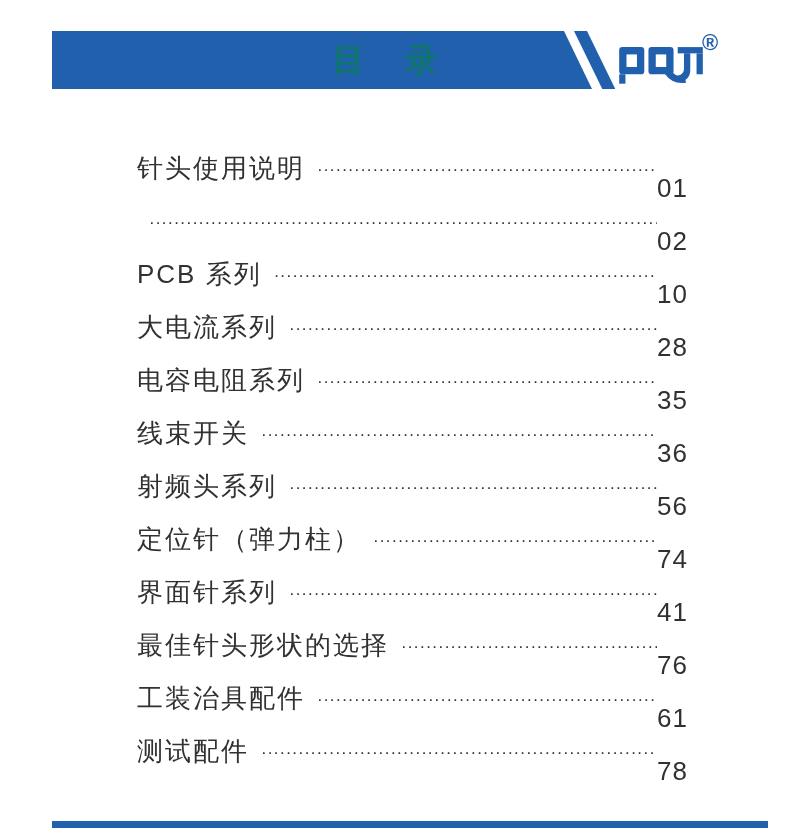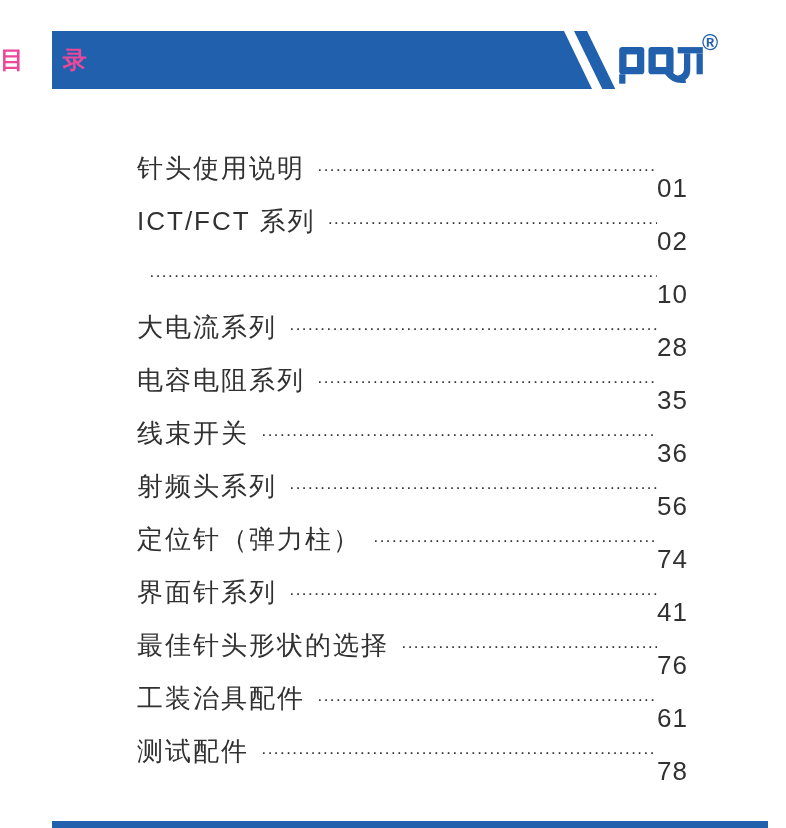--- a/index.html
+++ b/index.html
@@ -14,22 +14,22 @@
   
   .header{position:absolute;left:0;top:0;width:786px;height:130px;}
   .bar{
     position:absolute;left:52px;top:31px;width:540px;height:58px;
     background:var(--blue);
     -webkit-clip-path:polygon(0 0,512px 0,100% 100%,0 100%);
     clip-path:polygon(0 0,512px 0,100% 100%,0 100%);
   }
   .bar-title{
     position:absolute;left:0;top:31px;width:786px;height:58px;
-    line-height:58px;text-align:left;
-    color:#ec4899;font-size:24px;font-weight:bold;
+    line-height:58px;text-align:center;
+    color:#0f766e;font-size:32px;font-weight:bold;
     letter-spacing:16px;
   }
   .stripe{
     position:absolute;left:574px;top:31px;width:13px;height:58px;
     background:var(--blue);
     transform:skewX(26deg);
     transform-origin:top left;
   }
   .logo{position:absolute;left:618px;top:34px;width:130px;height:56px;}
   .logo svg{position:absolute;left:1px;top:11px;}
@@ -107,25 +107,25 @@
     </div>
   </div>
 
   <div class="toc">
     <div class="row">
       <span class="label">针头使用说明</span>
       <span class="leader">············································································································································································································································································································</span>
       <span class="num">01</span>
     </div>
     <div class="row">
-      <span class="label">ICT/FCT 系列</span>
       <span class="leader">············································································································································································································································································································</span>
       <span class="num">02</span>
     </div>
     <div class="row">
+      <span class="label">PCB 系列</span>
       <span class="leader">············································································································································································································································································································</span>
       <span class="num">10</span>
     </div>
     <div class="row">
       <span class="label">大电流系列</span>
       <span class="leader">············································································································································································································································································································</span>
       <span class="num">28</span>
     </div>
     <div class="row">
       <span class="label">电容电阻系列</span>

